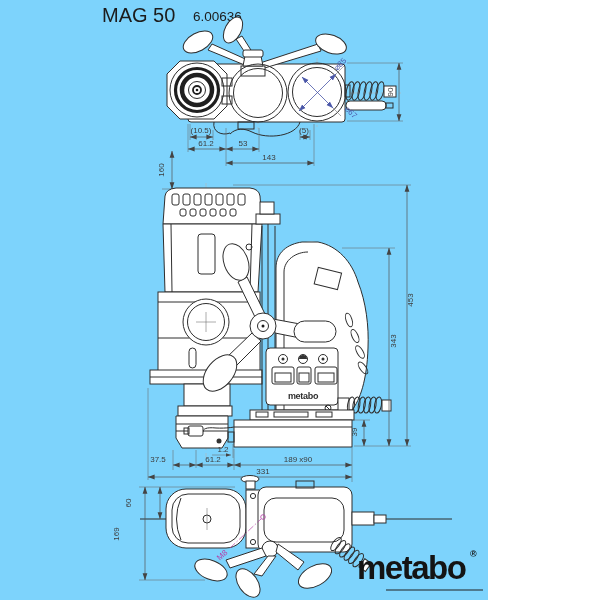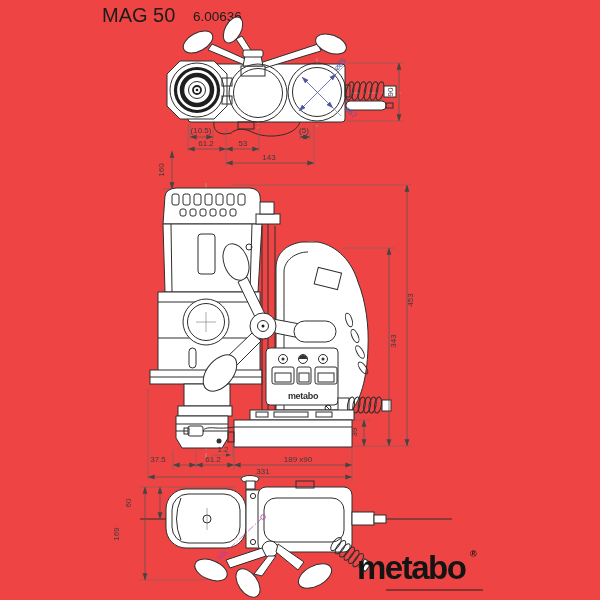--- a/index.html
+++ b/index.html
@@ -1,16 +1,16 @@
 <!DOCTYPE html>
 <html><head>
 <meta charset="utf-8">
 <style>
   html,body{margin:0;padding:0;background:#ffffff;}
-  .page{position:relative;width:600px;height:600px;background:#ef4444;overflow:hidden;
+  .page{position:relative;width:488px;height:600px;background:#7dd3fc;overflow:hidden;
         font-family:"Liberation Sans","DejaVu Sans",sans-serif;text-align:center;}
   svg{position:absolute;left:0;top:0;}
   text{font-family:"Liberation Sans","DejaVu Sans",sans-serif;}
   .title{font-size:20px;fill:#1c1c1c;}
   .orderno{font-size:13.5px;fill:#1c1c1c;}
   .dt{font-size:8px;fill:#3c3c3c;text-anchor:middle;}
   .dta{font-size:8px;text-anchor:middle;}
   .panelbrand{font-size:9px;font-weight:bold;fill:#2e2e2e;text-anchor:middle;letter-spacing:-0.3px;}
   .logo{font-size:33px;font-weight:bold;fill:#141414;letter-spacing:-1.5px;}
   .reg{font-size:9px;font-weight:bold;fill:#141414;}

